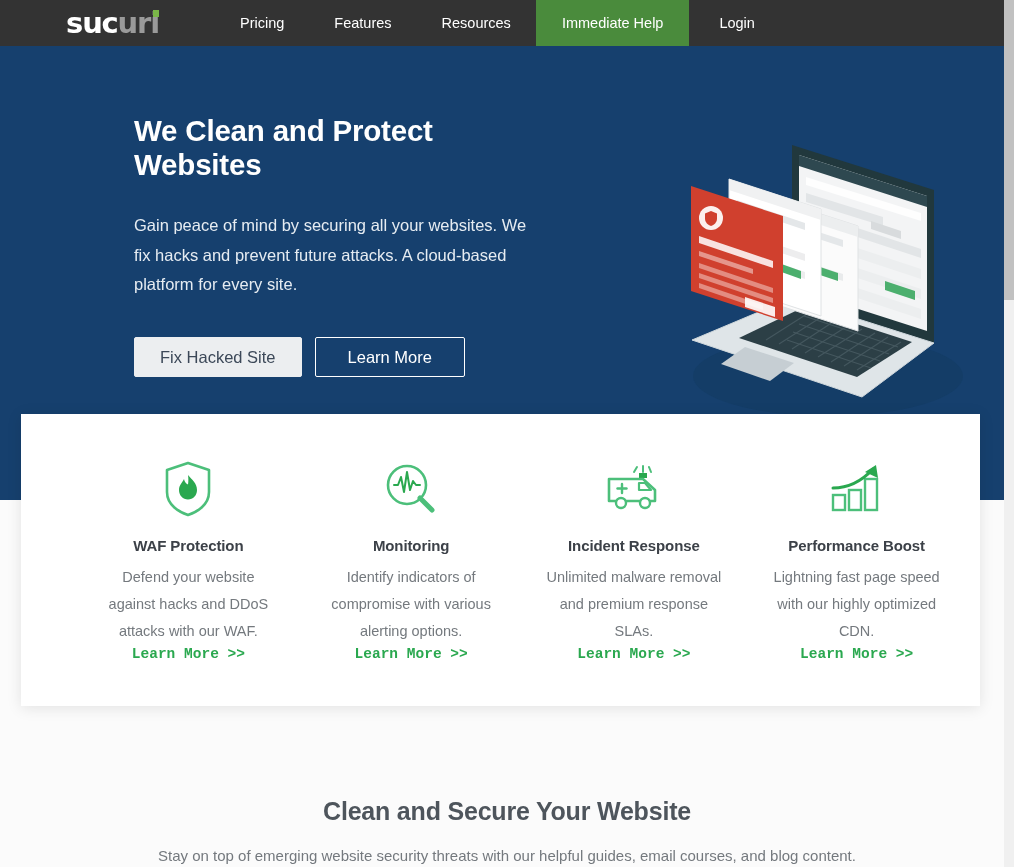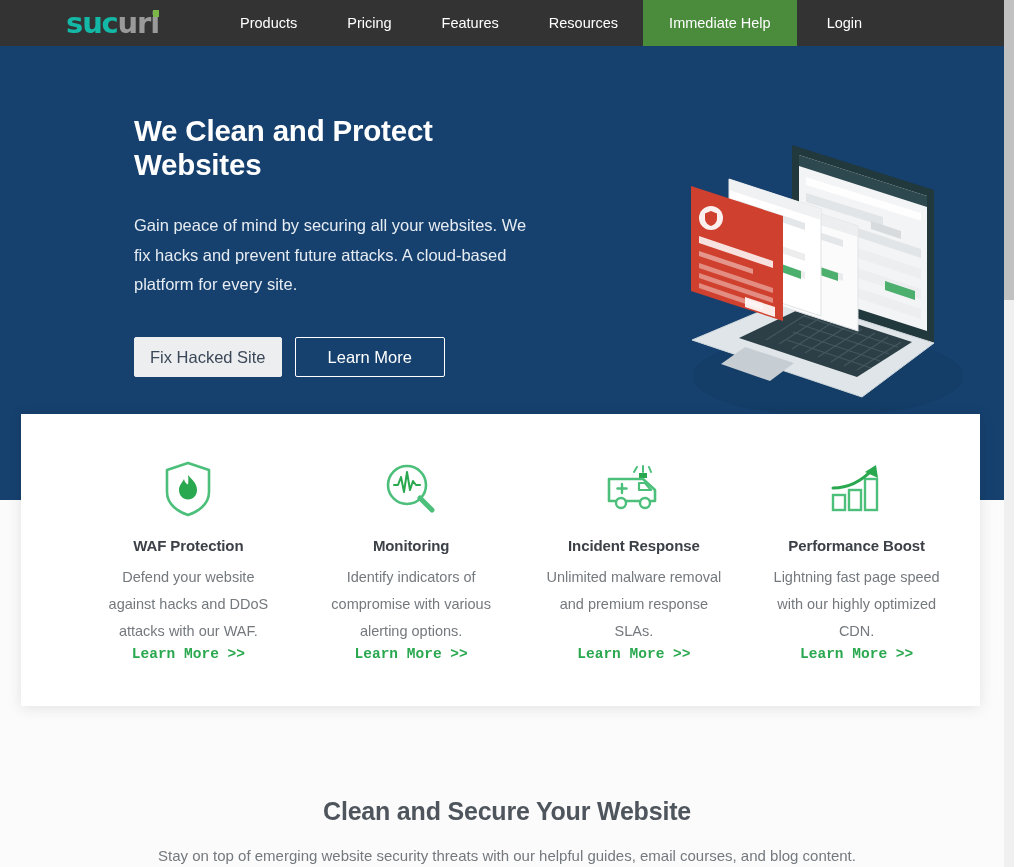--- a/index.html
+++ b/index.html
@@ -59,21 +59,21 @@
     padding-left: 10px;
   }
   .logo-text {
     font-size: 29px;
     font-weight: bold;
     letter-spacing: -1.2px;
     line-height: 1;
     position: relative;
     font-family: "DejaVu Sans", sans-serif;
   }
-  .logo-text .l1 { color: #14b8a6; }
+  .logo-text .l1 { color: #ffffff; }
   .logo-text .l2 { color: #9a9a9a; margin-top: 12px; }
   .logo-dot {
     position: absolute;
     right: 0px;
     top: 1px;
     width: 6px;
     height: 7px;
     background: #7ab648;
   }
   .nav {
@@ -141,21 +141,21 @@
     display: flex;
     align-items: center;
     justify-content: center;
     font-size: 16.5px;
     cursor: pointer;
     border-radius: 2px;
   }
   .btn-primary {
     background: #eceef0;
     color: #3c4858;
-    padding: 0 15px;
+    padding: 0 25px;
     border: 1px solid #eceef0;
   }
   .btn-secondary {
     background: transparent;
     color: #ffffff;
     padding: 0 32px;
     border: 1.5px solid #ffffff;
   }
 
   
@@ -254,21 +254,20 @@
   <div class="header">
 
     <div class="logo">
       <div class="logo-text">
         <span class="l1">suc</span><span class="l2">uri</span>
         <span class="logo-dot"></span>
       </div>
     </div>
 
     <div class="nav">
-      <a class="nav-item">Products</a>
       <a class="nav-item">Pricing</a>
       <a class="nav-item">Features</a>
       <a class="nav-item">Resources</a>
       <a class="nav-item help">Immediate Help</a>
       <a class="nav-item login">Login</a>
     </div>
 
   </div>
 
   <div class="hero">

